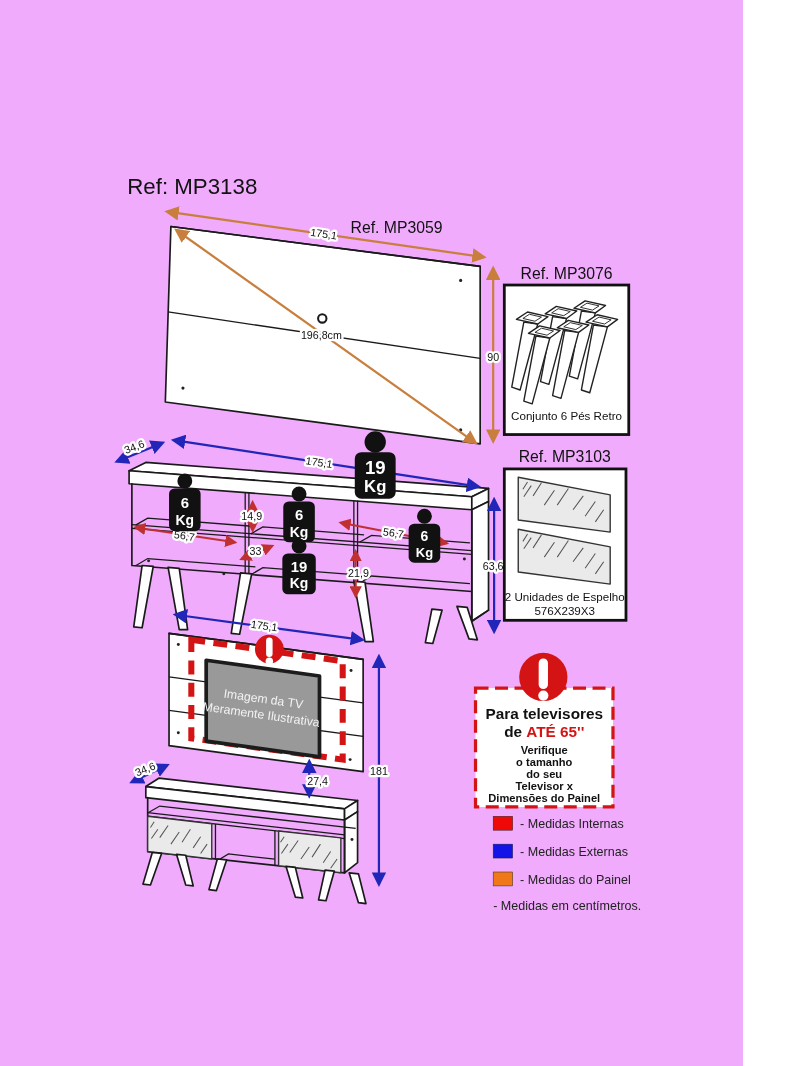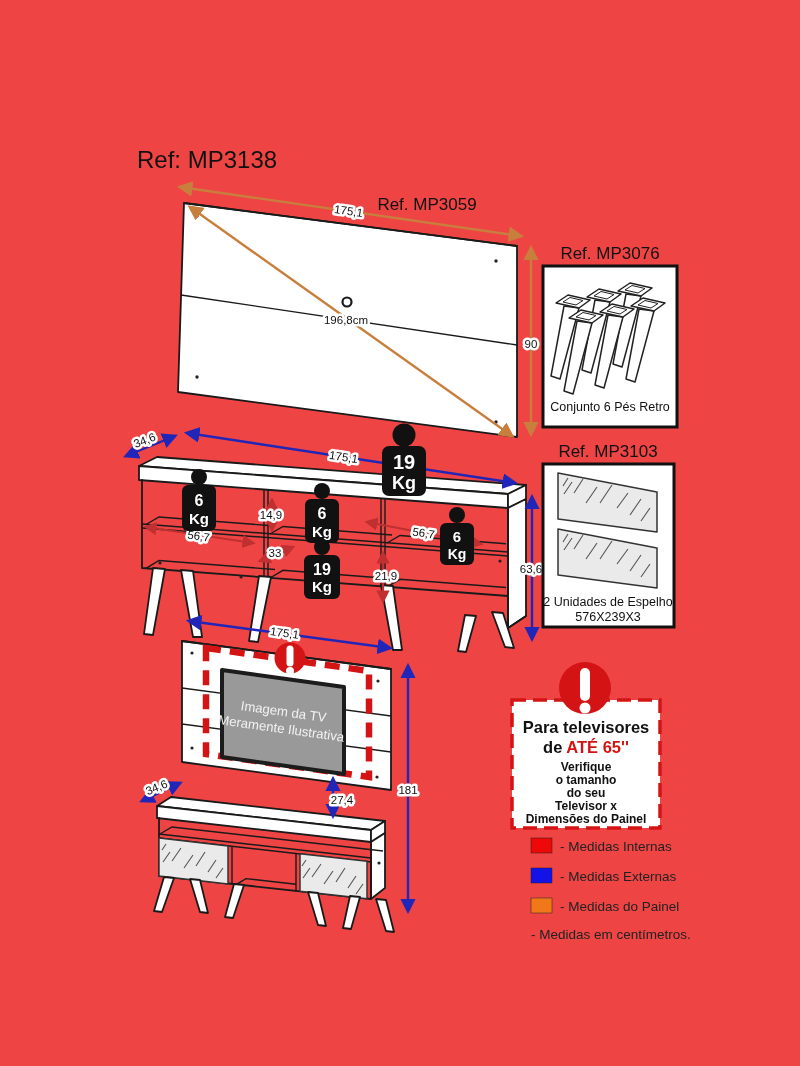--- a/index.html
+++ b/index.html
@@ -1,16 +1,16 @@
 <!DOCTYPE html>
 <html><head>
 <meta charset="utf-8">
 <style>
   html,body{margin:0;padding:0;background:#fff;}
-  .canvas{position:relative;width:800px;height:1066px;background:#ef4444;overflow:hidden;
+  .canvas{position:relative;width:743px;height:1066px;background:#f0abfc;overflow:hidden;
           font-family:"Liberation Sans",sans-serif;text-align:right;}
   svg{display:block;width:100%;height:100%;}
   .ln{stroke:#1a1a1a;stroke-width:1.8;fill:none;stroke-linejoin:round;stroke-linecap:round;}
   .fw{fill:#ffffff;stroke:#1a1a1a;stroke-width:1.8;stroke-linejoin:round;}
   .thin{stroke:#1a1a1a;stroke-width:1.4;fill:none;}
   .aO{stroke:#c87f3e;stroke-width:2.4;fill:none;}
   .aB{stroke:#2226b8;stroke-width:2.4;fill:none;}
   .aR{stroke:#c03030;stroke-width:2.2;fill:none;}
   .dim{font-family:"Liberation Sans",sans-serif;font-size:11.5px;fill:#111;text-anchor:middle;
        paint-order:stroke;stroke:#fff;stroke-width:5px;stroke-linejoin:round;}

